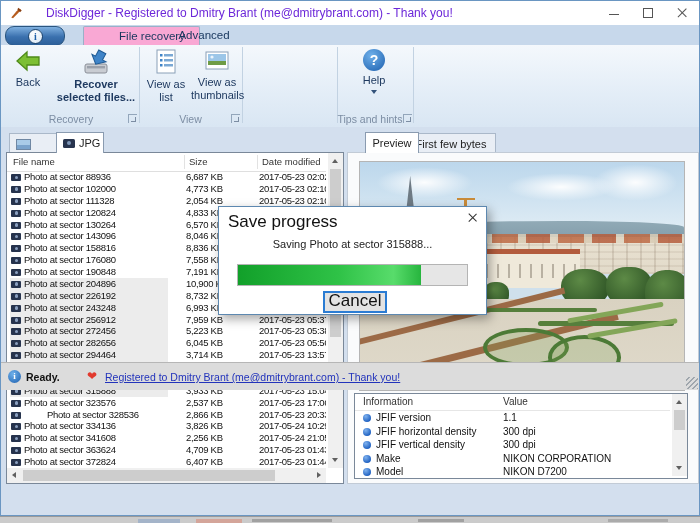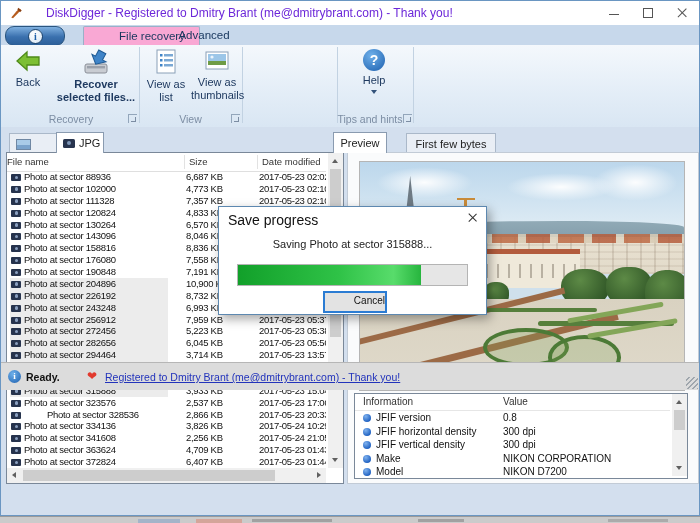--- a/index.html
+++ b/index.html
@@ -113,30 +113,30 @@
   .irow{position:relative;height:13.6px;font-size:10px;color:#111;}
   .irow span{position:absolute;top:0;line-height:13.6px;white-space:nowrap;}
   .ikey{left:8px;}
   .ival{left:148px;}
   .blt{display:inline-block;width:8px;height:8px;border-radius:50%;margin:0 5px -1px 0;
     background:radial-gradient(circle at 35% 30%,#7fb2ef,#1d5fc0 75%);}
 
   
   #dlg{position:absolute;left:217px;top:205px;width:267px;height:107px;background:#fff;
     border:1px solid #5d88b0;box-shadow:3px 4px 10px rgba(0,0,0,.35);z-index:50;}
-  #dlg-title{position:absolute;left:9px;top:5px;font-size:14px;color:#111;}
+  #dlg-title{position:absolute;left:9px;top:5px;font-size:17px;color:#111;}
   #dlg-x{position:absolute;right:6px;top:3px;width:16px;height:16px;}
   #dlg-x i,#dlg-x i:after{position:absolute;left:3px;top:7px;width:11px;height:1.4px;background:#333;transform:rotate(45deg);}
   #dlg-x i:after{content:"";left:0;top:0;transform:rotate(90deg);}
   #dlg-msg{position:absolute;left:0;top:31px;width:100%;text-align:center;font-size:11px;color:#222;}
   #pbar{position:absolute;left:18px;top:57px;width:229px;height:20px;background:#e6e6e6;border:1px solid #b4b4b4;}
   #pfill{position:absolute;left:0;top:0;height:100%;
     background:linear-gradient(90deg,#12a02a 0%,#2fc247 55%,#58dc6b 85%,#27b53e 100%);}
   #dlg-cancel{position:absolute;left:104px;top:84px;width:60px;height:18px;background:#e3e3e3;
-    border:2px solid #2b7cd3;font-size:10px;color:#111;text-align:right;line-height:15px;}
+    border:2px solid #2b7cd3;font-size:17px;color:#111;text-align:center;line-height:15px;}
 
   
   #statusbar{position:absolute;left:0;top:361px;width:698px;height:27px;background:#dcdcdc;border-top:1px solid #b6b6b6;}
   #st-info{position:absolute;left:7px;top:7px;width:13px;height:13px;border-radius:50%;
     background:radial-gradient(circle at 38% 30%,#6fb0ea,#1c5fae);color:#fff;font-size:9px;font-weight:bold;
     text-align:center;line-height:13px;font-family:"Liberation Serif",serif;}
   #st-ready{position:absolute;left:25px;top:8px;font-size:10.5px;font-weight:bold;color:#111;}
   #st-heart{position:absolute;left:86px;top:6px;font-size:12px;color:#e23a2e;}
   #st-link{position:absolute;left:104px;top:8px;font-size:10.5px;color:#2233bb;text-decoration:underline;white-space:nowrap;}
   #grip{position:absolute;right:1px;bottom:1px;width:12px;height:12px;
@@ -240,40 +240,40 @@
 
     <div class="ptab ptab-off" style="left:8px;top:6px;width:46px;">
       <span class="mini ic-pic"></span><span class="lbl">FLIF</span>
     </div>
     <div class="ptab ptab-on" style="left:55px;top:5px;width:46px;">
       <span class="mini ic-cam"></span><span class="lbl">JPG</span>
     </div>
 
     <div id="listbox">
       <div id="lheader">
-        <span style="position:absolute;left:0;">File name</span>
+        <span style="position:absolute;left:6px;">File name</span>
         <span style="position:absolute;left:182px;">Size</span>
         <span style="position:absolute;left:255px;">Date modified</span>
         <span class="hsep" style="left:177px;"></span>
           <span class="hsep" style="left:250px;"></span>
       </div>
       <div id="lrows">
           <div class="frow">
             <span class="fname"><i class="cam"></i><span style="position: static;">Photo at sector 88936</span></span>
             <span class="fsize">6,687 KB</span>
             <span class="fdate">2017-05-23 02:02:41</span>
           </div>
           <div class="frow">
             <span class="fname"><i class="cam"></i><span style="position: static;">Photo at sector 102000</span></span>
             <span class="fsize">4,773 KB</span>
             <span class="fdate">2017-05-23 02:10:13</span>
           </div>
           <div class="frow">
             <span class="fname"><i class="cam"></i><span style="position: static;">Photo at sector 111328</span></span>
-            <span class="fsize">7,357 KB</span>
+            <span class="fsize">2,054 KB</span>
             <span class="fdate">2017-05-23 02:10:44</span>
           </div>
           <div class="frow">
             <span class="fname"><i class="cam"></i><span style="position: static;">Photo at sector 120824</span></span>
             <span class="fsize">4,833 KB</span>
             <span class="fdate"></span>
           </div>
           <div class="frow">
             <span class="fname"><i class="cam"></i><span style="position: static;">Photo at sector 130264</span></span>
             <span class="fsize">6,570 KB</span>
@@ -387,21 +387,21 @@
         <div class="thumb" style="left:2px;top:16px;width:11px;height:168px;"></div>
       </div>
 
       <div class="sb" style="left:0;bottom:0;width:319px;height:15px;">
         <i class="sb-arrow left" style="left:5px;top:4px;"></i>
         <i class="sb-arrow right" style="right:5px;top:4px;"></i>
         <div class="thumb" style="left:16px;top:2px;width:252px;height:11px;"></div>
       </div>
     </div>
 
-    <div class="ptab ptab-on" style="left:332px;top:5px;width:52px;text-align:center;">
+    <div class="ptab ptab-on" style="left:364px;top:5px;width:52px;text-align:center;">
       <span class="lbl">Preview</span>
     </div>
     <div class="ptab ptab-off" style="left:405px;top:6px;width:88px;text-align:center;">
       <span class="lbl">First few bytes</span>
     </div>
 
     <div id="rpanel">
       <div id="preview">
         <div class="sky"></div>
         <div class="cloud" style="left:5%;top:2%;width:30%;height:14%;"></div>
@@ -435,21 +435,21 @@
       </div>
 
       <div id="infobox">
         <div id="infohead">
           <span style="position:absolute;left:8px;">Information</span>
           <span style="position:absolute;left:148px;">Value</span>
         </div>
         <div id="inforows">
             <div class="irow">
               <span class="ikey"><i class="blt"></i><span style="position: static;">JFIF version</span></span>
-              <span class="ival">0.8</span>
+              <span class="ival">1.1</span>
             </div>
             <div class="irow">
               <span class="ikey"><i class="blt"></i><span style="position: static;">JFIF horizontal density</span></span>
               <span class="ival">300 dpi</span>
             </div>
             <div class="irow">
               <span class="ikey"><i class="blt"></i><span style="position: static;">JFIF vertical density</span></span>
               <span class="ival">300 dpi</span>
             </div>
             <div class="irow">

